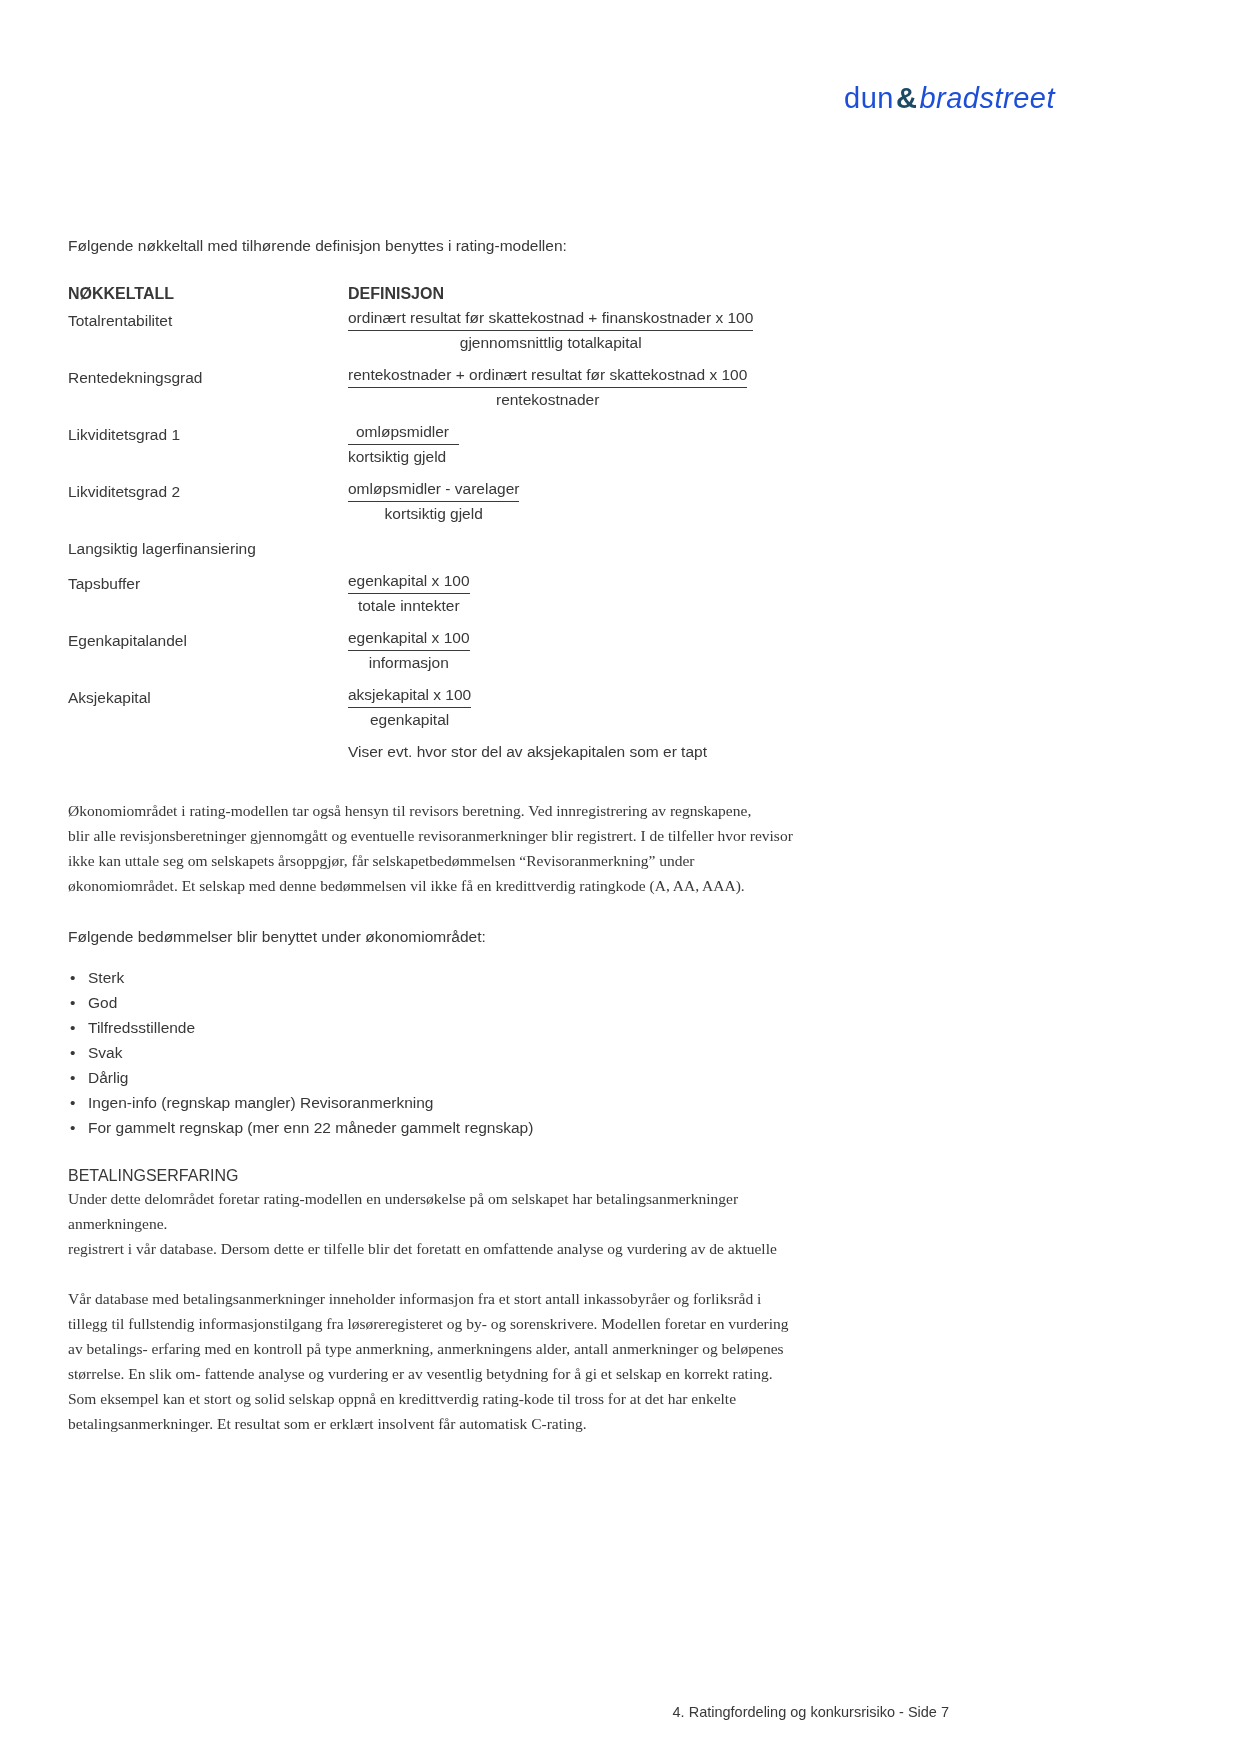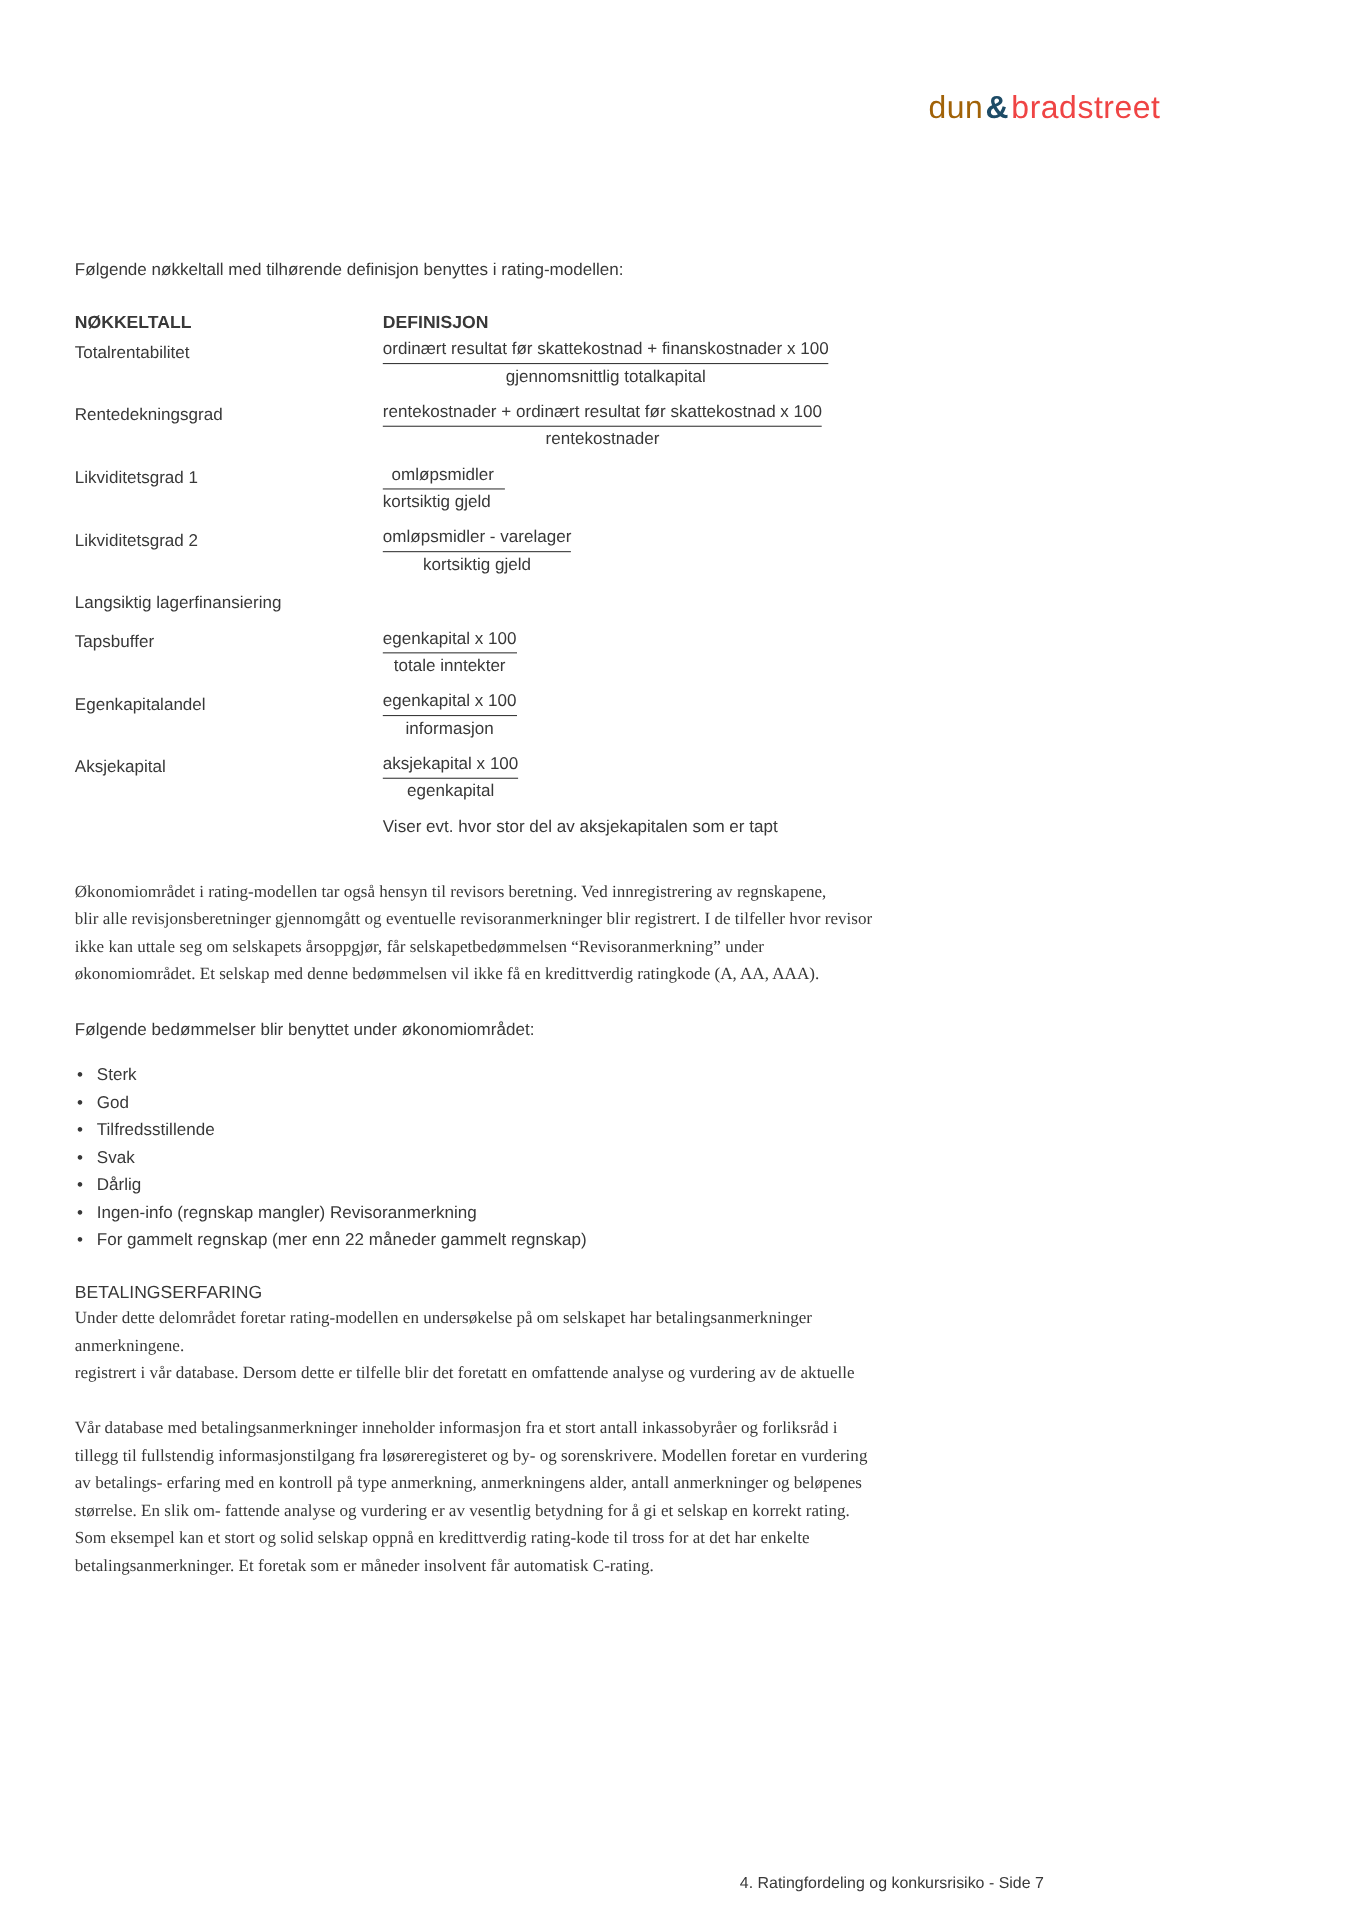--- a/index.html
+++ b/index.html
@@ -16,23 +16,23 @@
 
   
   .logo {
     position: absolute;
     top: 82px;
     right: 186px;
     font-size: 29px;
     letter-spacing: 0.5px;
     white-space: nowrap;
   }
-  .logo .dun { color: #a16207; }
+  .logo .dun { color: #1d4ed8; }
   .logo .amp { color: #1d4b66; font-weight: bold; margin: 0 2px; }
-  .logo .brad { color: #ef4444; }
+  .logo .brad { color: #1d4ed8; font-style: italic; }
 
   
   .content {
     position: absolute;
     left: 68px;
     top: 0;
     width: 852px;
     font-size: 15.5px;
     line-height: 25px;
   }
@@ -207,20 +207,20 @@
       <span class="line">anmerkningene.</span>
       <span class="line">registrert i vår database. Dersom dette er tilfelle blir det foretatt en omfattende analyse og vurdering av de aktuelle</span>
     </div>
 
     <div class="para betal-2">
       <span class="line">Vår database med betalingsanmerkninger inneholder informasjon fra et stort antall inkassobyråer og forliksråd i</span>
       <span class="line">tillegg til fullstendig informasjonstilgang fra løsøreregisteret og by- og sorenskrivere. Modellen foretar en vurdering</span>
       <span class="line">av betalings- erfaring med en kontroll på type anmerkning, anmerkningens alder, antall anmerkninger og beløpenes</span>
       <span class="line">størrelse. En slik om- fattende analyse og vurdering er av vesentlig betydning for å gi et selskap en korrekt rating.</span>
       <span class="line">Som eksempel kan et stort og solid selskap oppnå en kredittverdig rating-kode til tross for at det har enkelte</span>
-      <span class="line">betalingsanmerkninger. Et foretak som er måneder insolvent får automatisk C-rating.</span>
+      <span class="line">betalingsanmerkninger. Et resultat som er erklært insolvent får automatisk C-rating.</span>
     </div>
 
   </div>
 
   <div class="footer">4. Ratingfordeling og konkursrisiko - Side 7</div>
 
 </div>
 
 </body></html>

